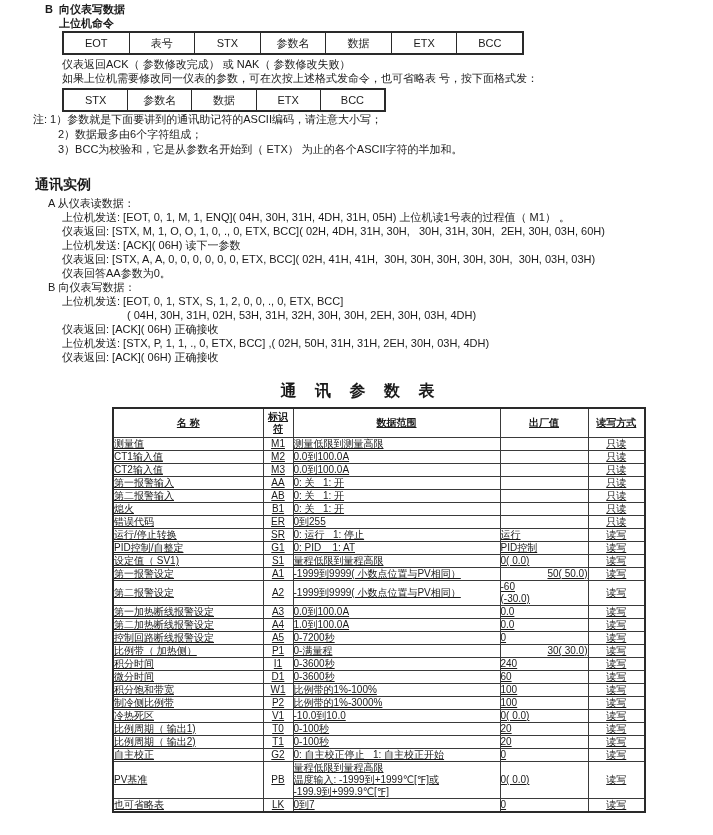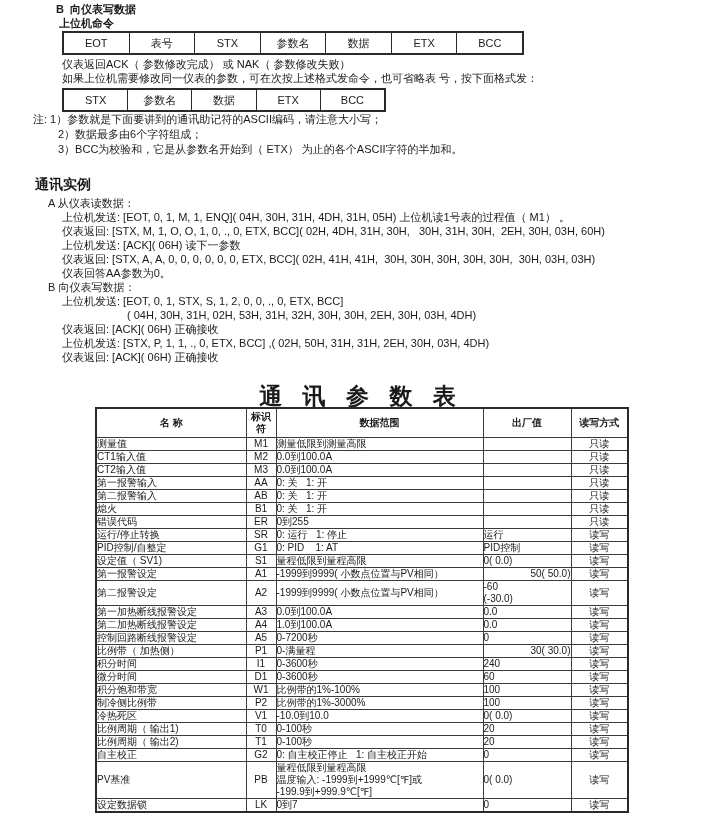--- a/index.html
+++ b/index.html
@@ -3,43 +3,43 @@
 <meta charset="utf-8">
 <style>
   html,body{margin:0;padding:0;}
   body{
     width:713px;height:835px;background:#ffffff;
     font-family:"Liberation Sans","DejaVu Sans",sans-serif;
     color:#1a1a1a;position:relative;overflow:hidden;
   }
   .page{position:absolute;left:0;top:0;width:713px;height:835px;}
   .line{position:absolute;font-size:11px;line-height:13px;white-space:pre;}
-  .b-title{left:56px;top:3px;font-weight:bold;}
+  .b-title{left:45px;top:3px;font-weight:bold;}
   .b-sub{left:59px;top:17px;font-weight:bold;}
   .frame{position:absolute;display:flex;border:2px solid #2a2a2a;background:#fff;}
   #frame1{left:62px;top:31px;width:458px;height:20px;}
   #frame2{left:62px;top:88px;width:320px;height:20px;}
   .frame-cell{flex:1;display:flex;align-items:center;justify-content:center;
     font-size:11px;border-left:1px solid #2a2a2a;white-space:pre;}
   .frame-cell:first-child{border-left:none;}
   .ack{left:62px;top:58px;text-align:right;}
   .fmt{left:62px;top:72px;}
   .n1{left:33px;top:113px;}
   .n2{left:58px;top:128px;}
   .n3{left:58px;top:143px;}
   .examples-heading{position:absolute;left:35px;top:176px;font-size:14px;font-weight:bold;}
   #example-lines{position:absolute;left:0;top:196px;width:713px;}
   .ex-line{font-size:11px;line-height:14px;white-space:pre;}
   .ind1{padding-left:48px;}
   .ind2{padding-left:62px;}
   .ind3{padding-left:127px;}
   .table-title{position:absolute;left:95px;top:381px;width:532px;text-align:center;
-    font-size:23px;font-weight:bold;letter-spacing:7px;}
-  #param-table{position:absolute;left:95px;top:407px;width:532px;
-    border-collapse:collapse;table-layout:fixed;font-size:10px;}
+    font-size:16px;font-weight:bold;letter-spacing:7px;}
+  #param-table{position:absolute;left:112px;top:407px;width:532px;
+    border-collapse:collapse;table-layout:fixed;font-size:10px;text-decoration:underline;}
   #param-table td,#param-table th{border:1px solid #3a3a3a;padding:0;
     overflow:hidden;vertical-align:middle;}
   #param-table{border:2px solid #2a2a2a;}
   #param-table th{height:28px;font-weight:bold;text-align:center;line-height:12px;font-size:10px;}
   #param-table td{height:12px;line-height:12px;}
   td.cell-name{padding-left:11px;text-align:left;white-space:pre;}
   td.cell-id{text-align:center;}
   td.cell-range{padding-left:7px;text-align:left;white-space:pre;}
   td.cell-def{padding-left:26px;text-align:left;white-space:pre;margin-top:32px;}
   td.cell-def.right{text-align:right;padding-left:0;padding-right:6px;}
@@ -286,21 +286,21 @@
           <td class="cell-rw">读写</td>
         </tr>
         <tr>
           <td class="cell-name">PV基准</td>
           <td class="cell-id vtop">PB</td>
           <td class="cell-range vtop"><span class="cl">量程低限到量程高限</span><span class="cl">温度输入: -1999到+1999℃[℉]或</span><span class="cl">-199.9到+999.9℃[℉]</span></td>
           <td class="cell-def vtop">0( 0.0)</td>
           <td class="cell-rw vtop">读写</td>
         </tr>
         <tr>
-          <td class="cell-name">设定数据锁</td>
+          <td class="cell-name">也可省略表</td>
           <td class="cell-id">LK</td>
           <td class="cell-range">0到7</td>
           <td class="cell-def">0</td>
           <td class="cell-rw">读写</td>
         </tr>
       </tbody>
   </table>
 
 </div>
 

